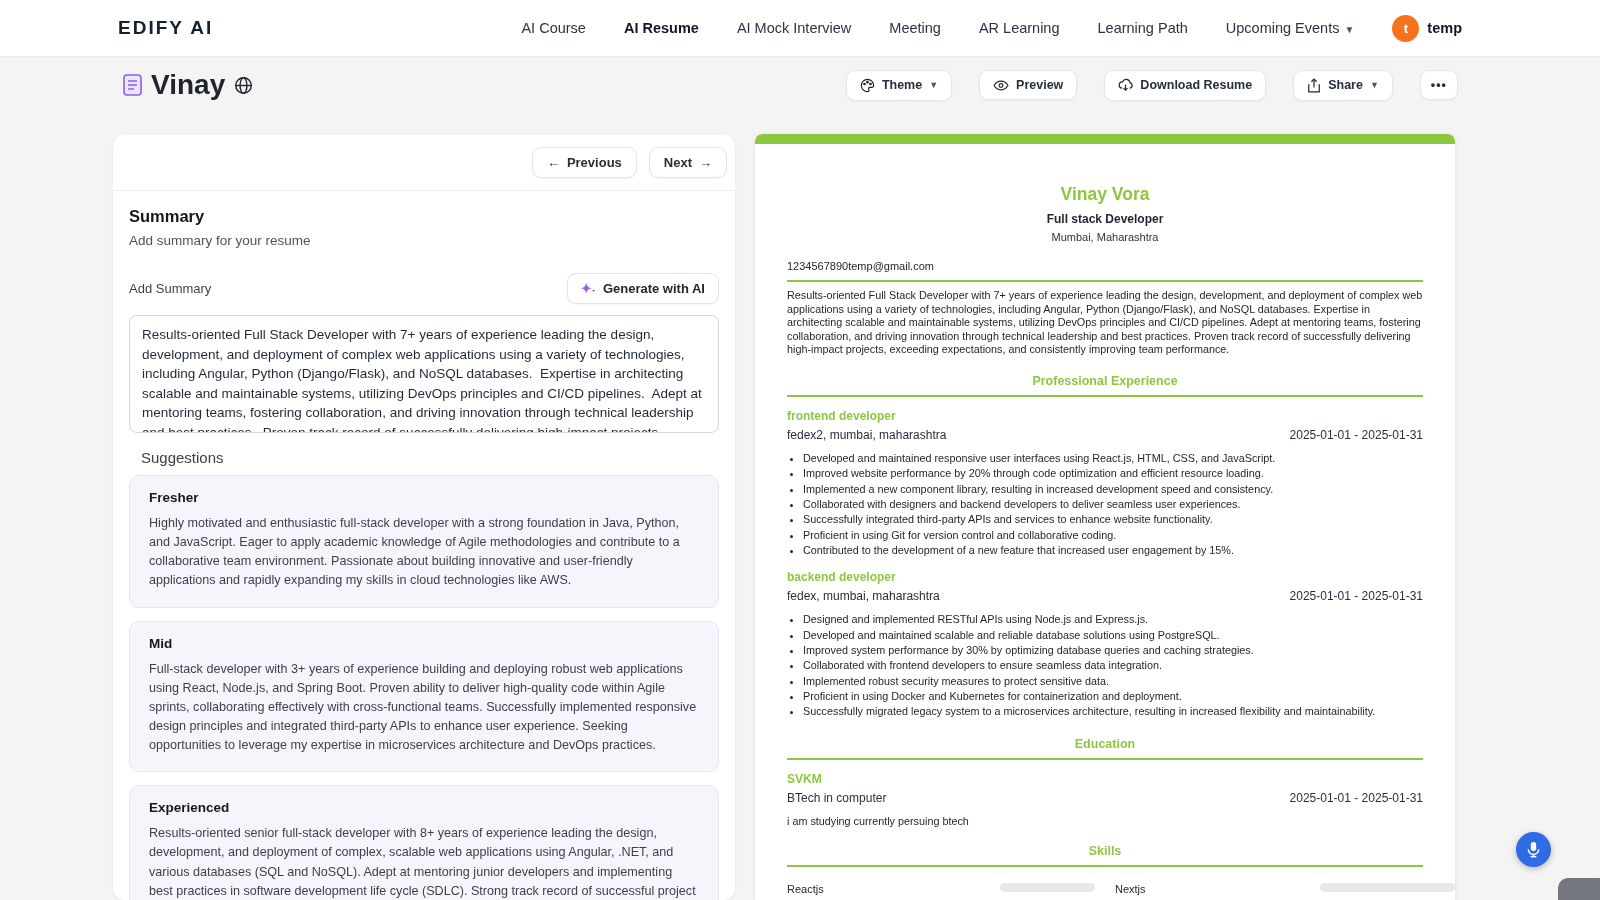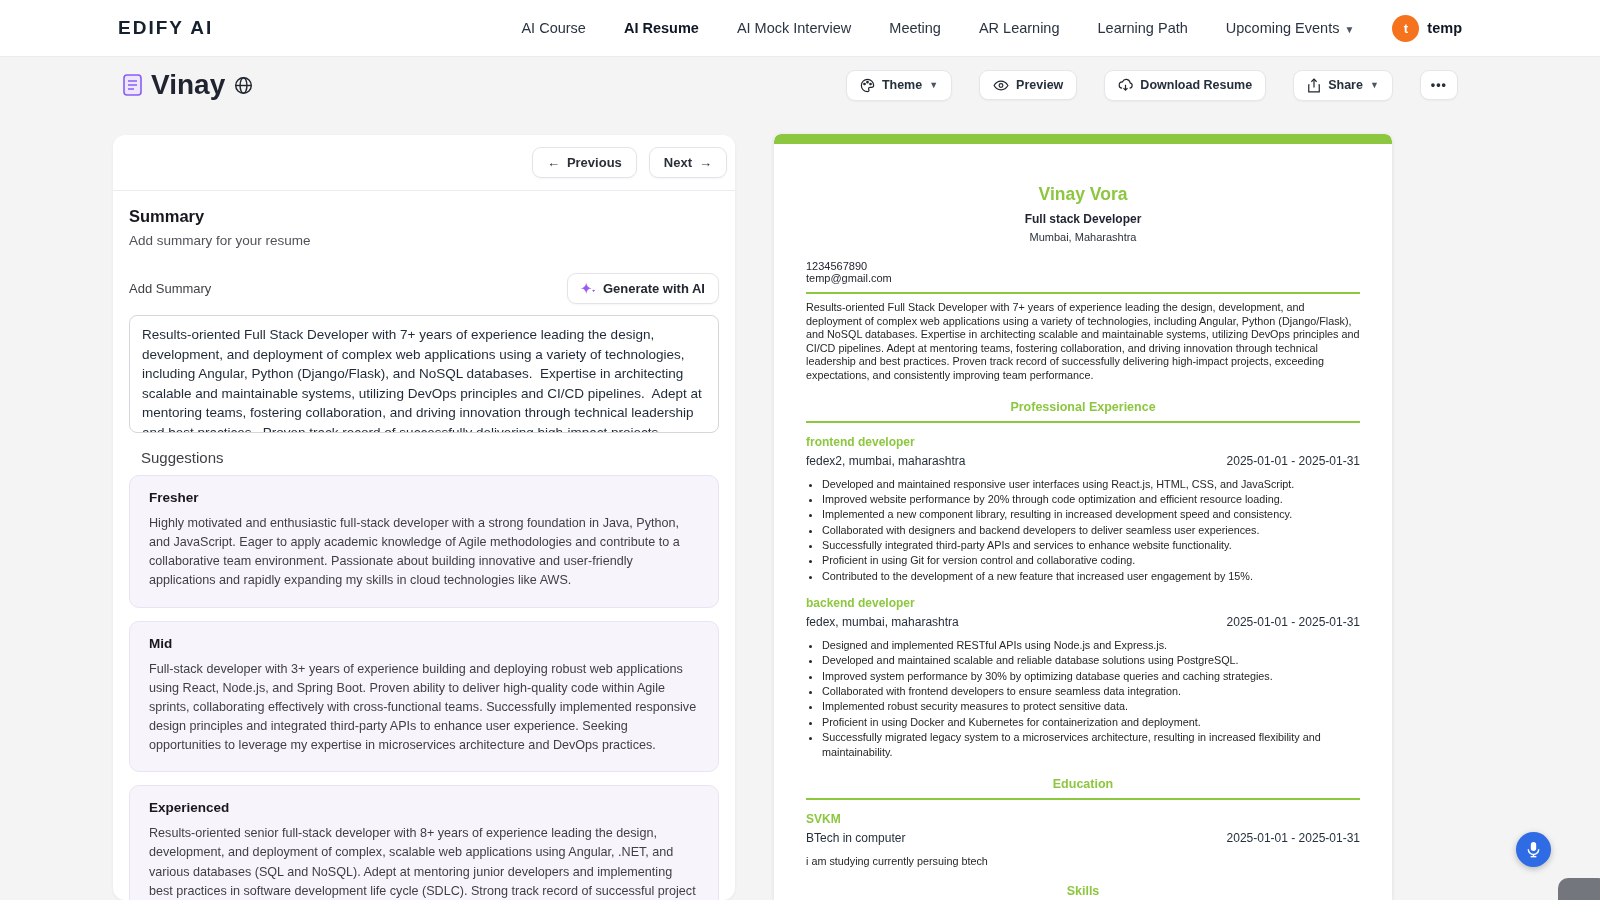--- a/index.html
+++ b/index.html
@@ -91,30 +91,30 @@
   .sugg-label { font-size:15px; color:#3f3f46; margin:16px 0 9px 12px; }
   .sugg-card {
     background:#f7f4fc; border:1px solid #e9e4f4; border-radius:10px;
     padding:14px 19px 16px 19px; margin-bottom:13px; cursor:pointer;
   }
   .sugg-title { font-size:13.5px; font-weight:700; color:#18181b; }
   .sugg-text { font-size:12.6px; color:#3f3f46; line-height:1.52; margin-top:9px; }
 
   
   .resume {
-    position:absolute; left:774px; top:134px; width:618px; height:766px;
+    position:absolute; left:755px; top:134px; width:700px; height:766px;
     background:#fff; border-radius:7px 7px 0 0;
     box-shadow:0 1px 4px rgba(0,0,0,.10); overflow:hidden;
   }
   .resume-topbar { height:10px; border-radius:7px 7px 0 0; background:#8dc63f; }
   .resume-inner { padding:0 32px; }
   .r-name { text-align:center; font-size:17.5px; font-weight:700; color:#8dc63f; margin-top:40px; }
   .r-title { text-align:center; font-size:12px; font-weight:700; color:#1f2430; margin-top:7px; }
   .r-loc { text-align:center; font-size:11px; color:#2c333d; margin-top:5px; }
-  .r-contact { display:flex; font-size:11px; color:#23272f; margin-top:17px;flex-direction:column; }
+  .r-contact { display:flex; font-size:11px; color:#23272f; margin-top:17px; }
   .r-hr { height:2px; background:#8dc63f; border:none; margin-top:8px; }
   .r-summary { font-size:10.8px; line-height:1.26; color:#27272a; margin-top:7px; }
   .r-sec-head { text-align:center; font-size:12.5px; font-weight:700; color:#8dc63f; margin-top:17px; }
   .r-sec-head + .r-hr { margin-top:7px; }
   .r-role { font-size:12px; font-weight:700; color:#8dc63f; margin-top:12px; }
   .r-job-row { display:flex; justify-content:space-between; font-size:12px; color:#26303c; margin-top:5px; }
   .r-bullets { margin:9px 0 0 16px; }
   .r-bullets li { font-size:10.8px; color:#27272a; line-height:1.42; }
   .r-edu-note { font-size:10.8px; color:#27272a; margin-top:10px; }
   .skills-grid { display:grid; grid-template-columns:1fr 1fr; column-gap:20px; margin-top:16px; }

